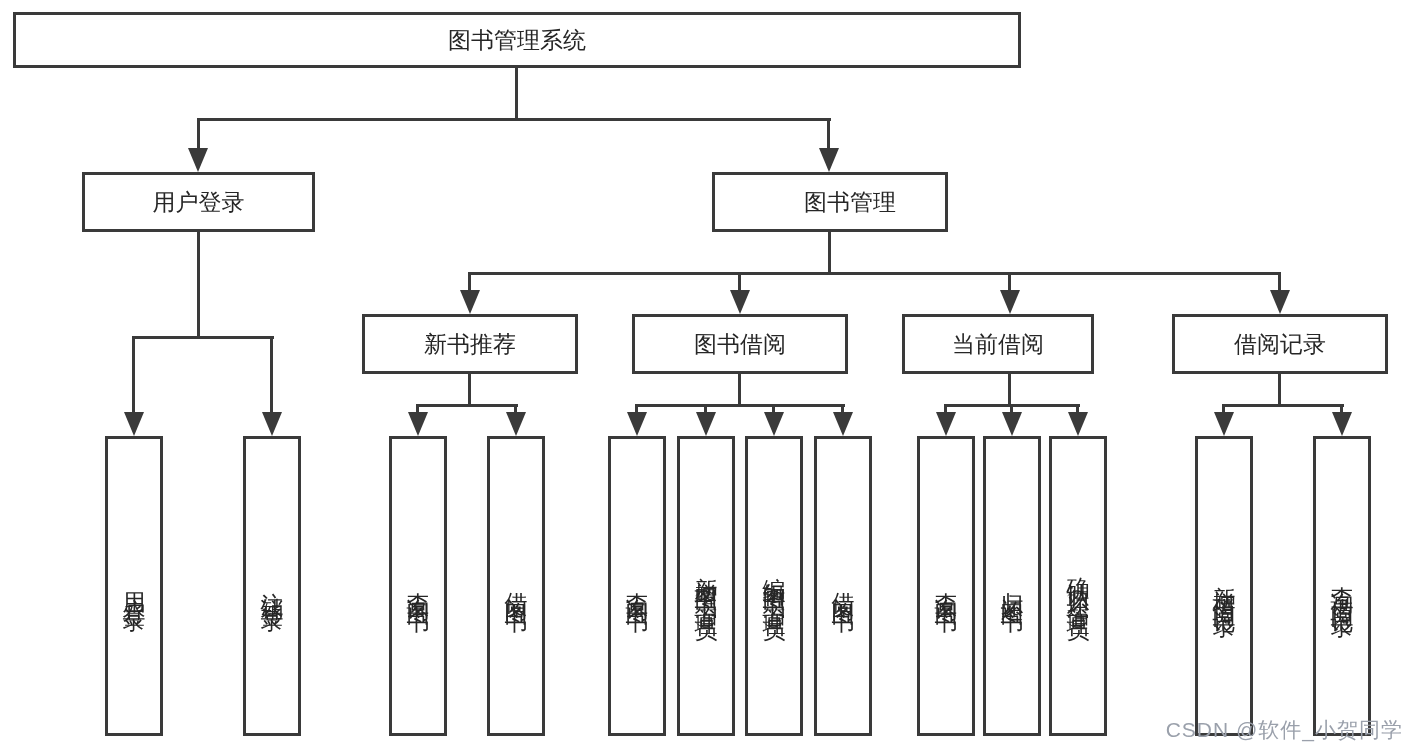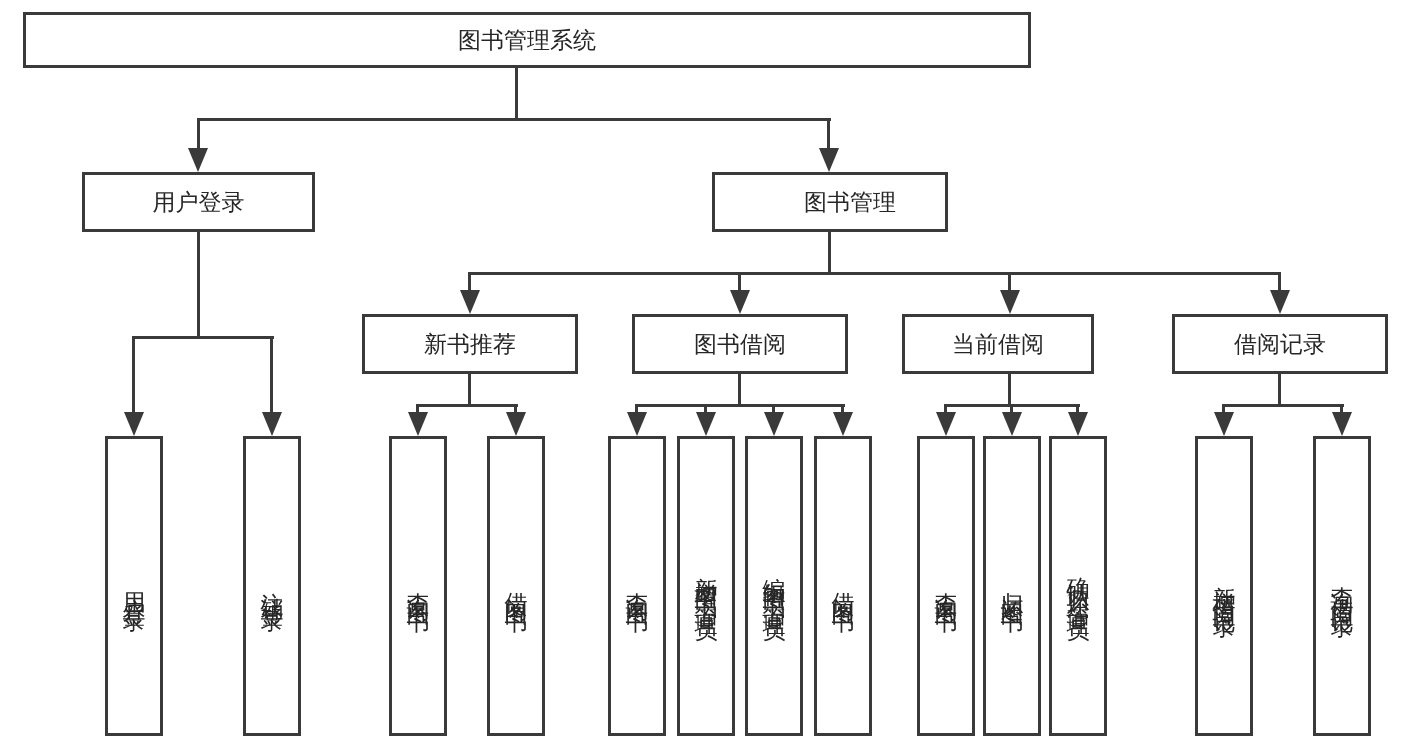--- a/index.html
+++ b/index.html
@@ -57,21 +57,21 @@
     letter-spacing: 1px;
     color: var(--watermark);
     z-index: 5;
   }
 </style>
 </head>
 <body>
 
 <div class="stage">
 
-  <div class="box" style="left:23px; top:12px; width:1008px; height:56px;">图书管理系统</div>
+  <div class="box" style="left:13px; top:12px; width:1008px; height:56px;">图书管理系统</div>
 
   <div class="vl" style="left:515px; top:68px;  height:50px;"></div>
   <div class="hl" style="left:197px; top:118px; width:634px;"></div>
   <div class="vl" style="left:197px; top:118px; height:32px;"></div>
   <div class="vl" style="left:827px; top:118px; height:32px;"></div>
   <div class="ar" style="left:188px; top:148px;"></div>
   <div class="ar" style="left:819px; top:148px;"></div>
 
   <div class="box" style="left:82px; top:172px; width:233px; height:60px;">用户登录</div>
   <div class="box" style="left:712px; top:172px; width:236px; height:60px;padding-left:40px;">图书管理</div>
@@ -144,14 +144,15 @@
   <div class="box leaf" style="left:745px; top:436px; width:58px; height:300px;">编辑图书（管理员）</div>
   <div class="box leaf" style="left:814px; top:436px; width:58px; height:300px;">借阅图书</div>
 
   <div class="box leaf" style="left:917px; top:436px; width:58px; height:300px;">查询图书</div>
   <div class="box leaf" style="left:983px; top:436px; width:58px; height:300px;">归还图书</div>
   <div class="box leaf" style="left:1049px; top:436px; width:58px; height:300px;">确认归还（管理员）</div>
 
   <div class="box leaf" style="left:1195px; top:436px; width:58px; height:300px;">新增借阅记录</div>
   <div class="box leaf" style="left:1313px; top:436px; width:58px; height:300px;">查询借阅记录</div>
 
+  <div class="watermark">CSDN @软件_小贺同学</div>
 
 </div>
 
 </body></html>

